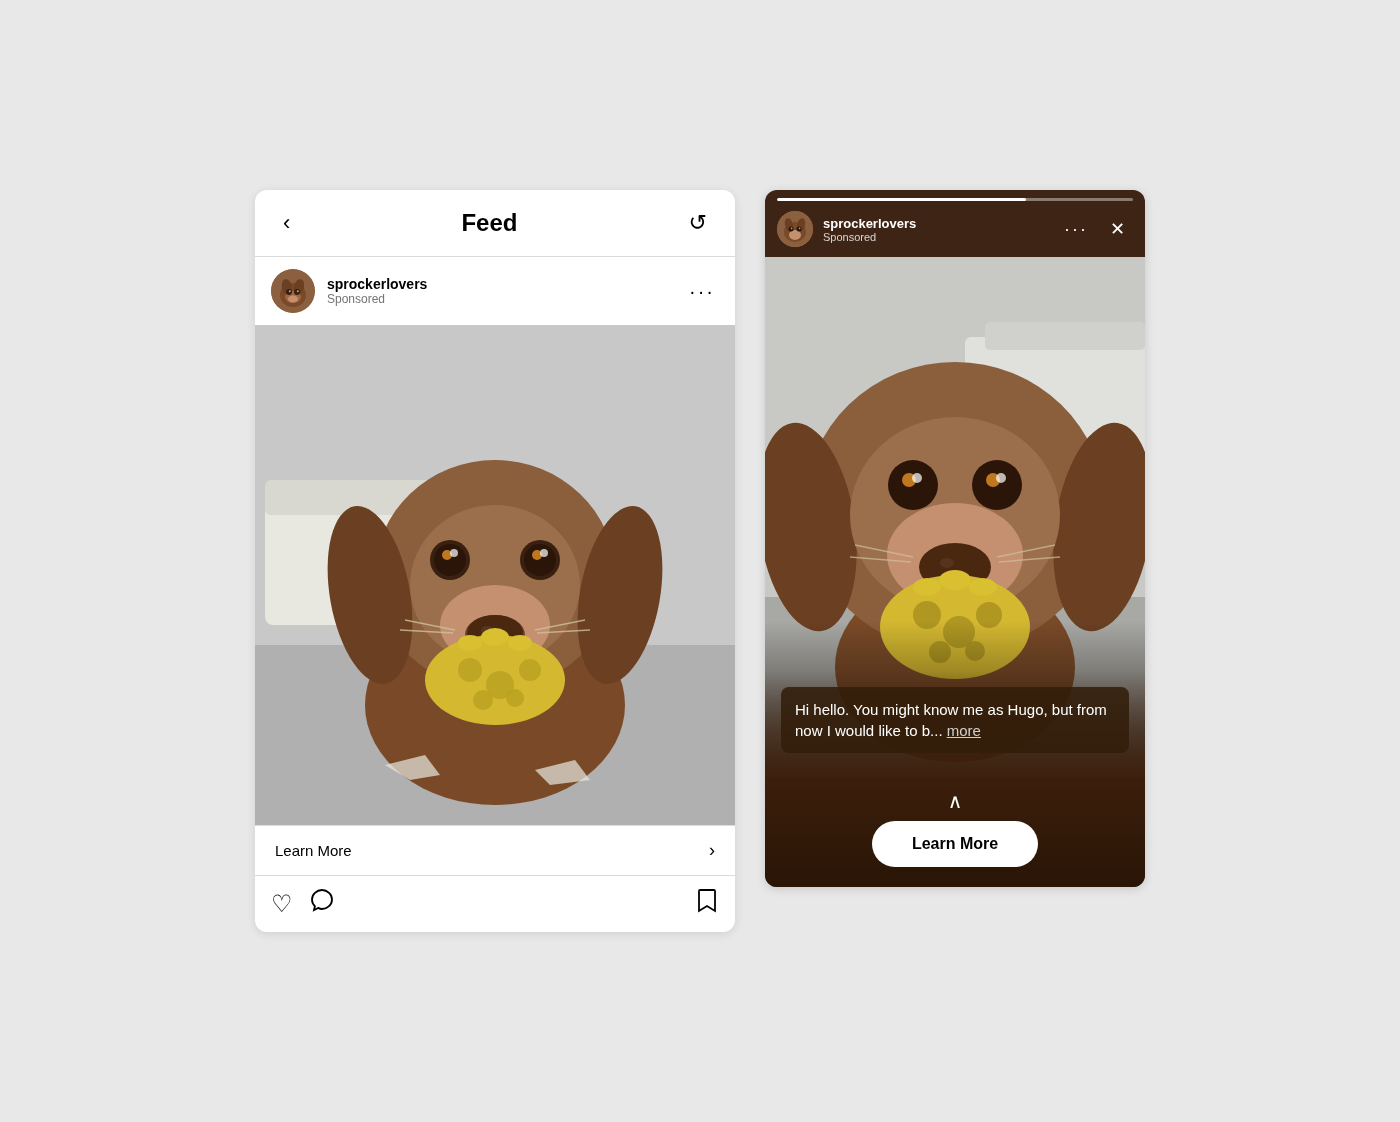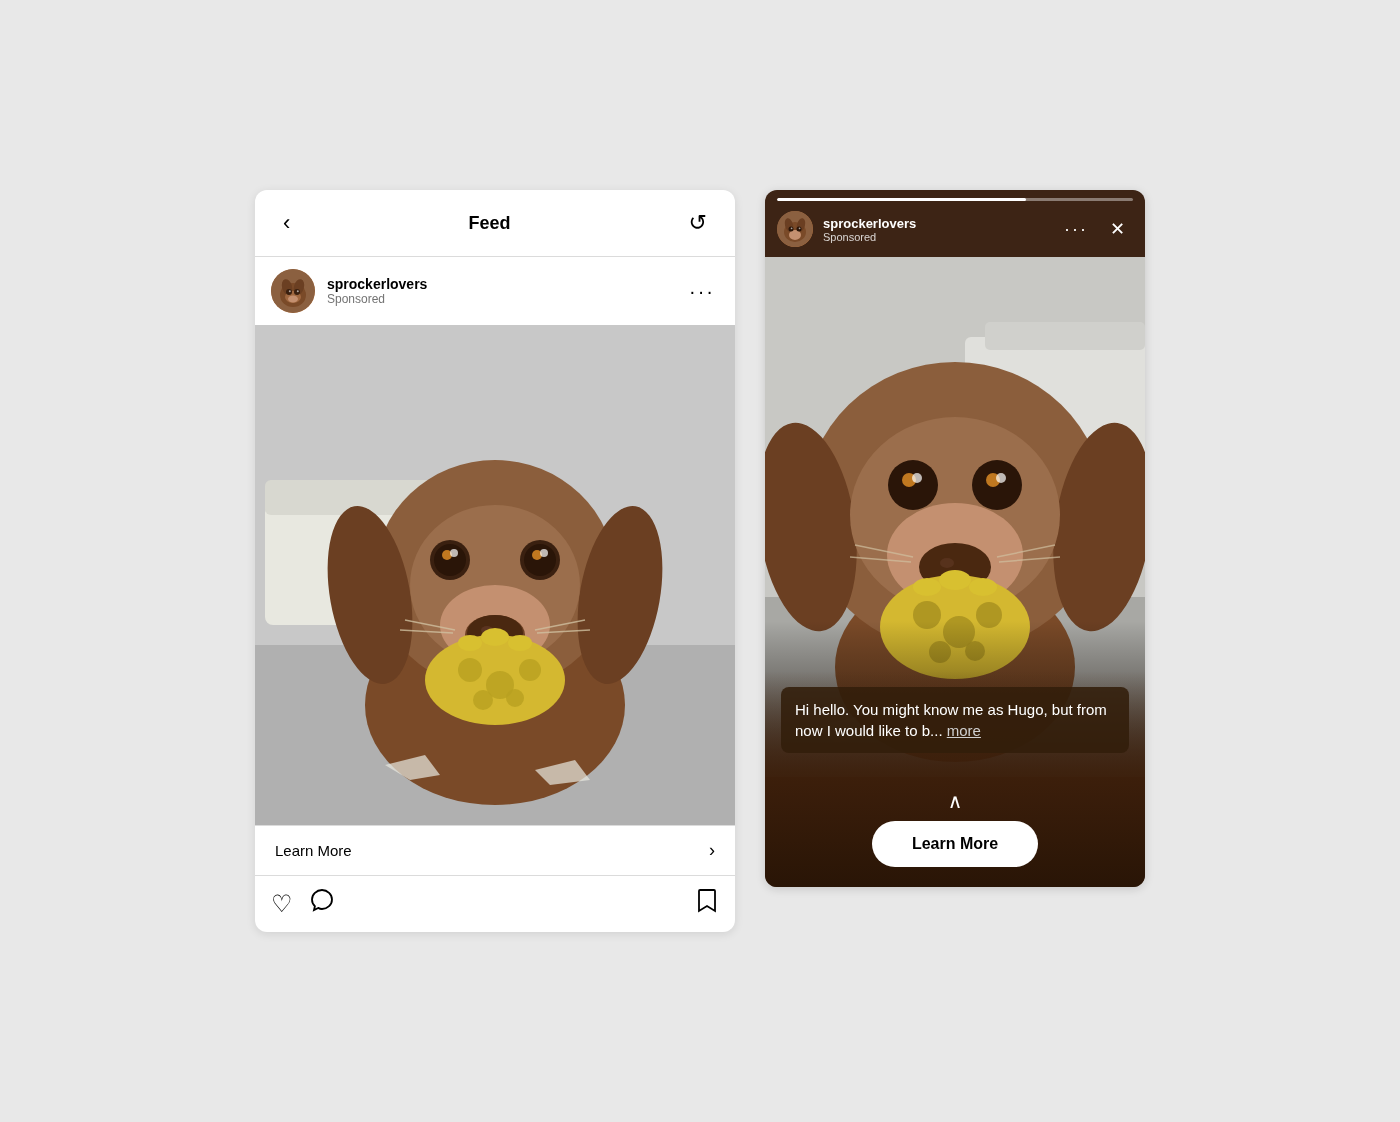--- a/index.html
+++ b/index.html
@@ -41,21 +41,21 @@
       font-size: 22px;
       color: #000;
       cursor: pointer;
       background: none;
       border: none;
       padding: 4px 8px;
       line-height: 1;
     }
 
     .feed-title {
-      font-size: 18px;
+      font-size: 24px;
       font-weight: 700;
       color: #000;
     }
 
     .feed-refresh-btn {
       font-size: 22px;
       color: #000;
       cursor: pointer;
       background: none;
       border: none;

